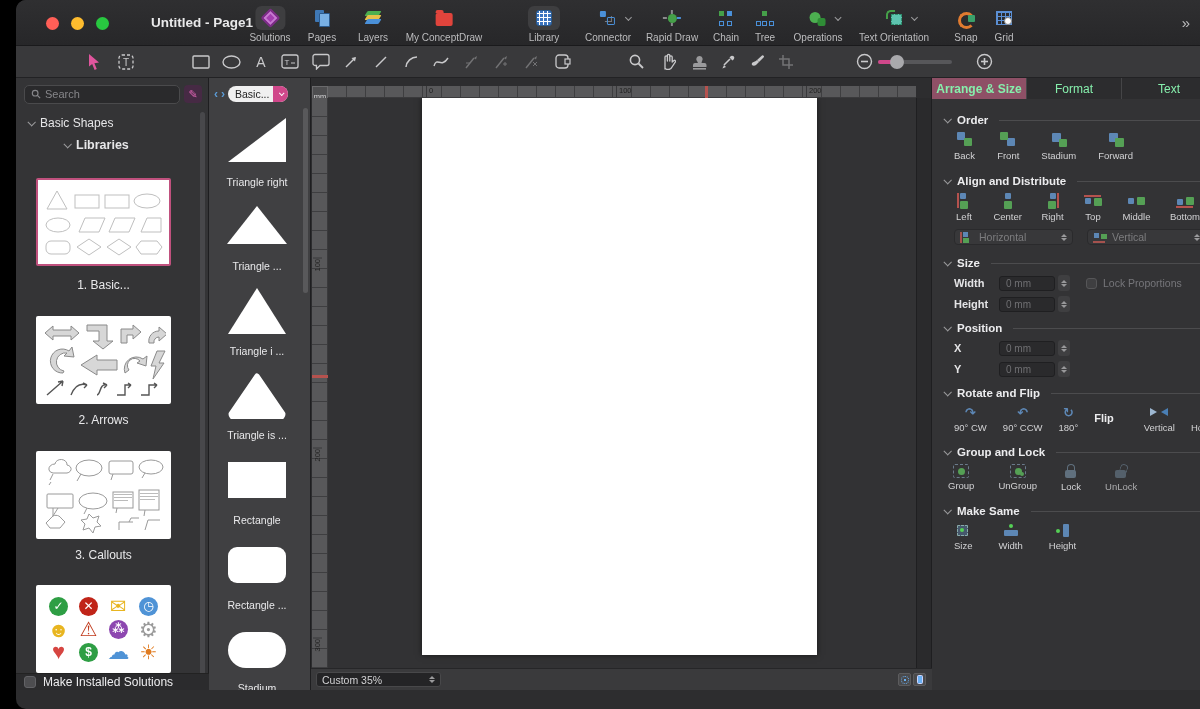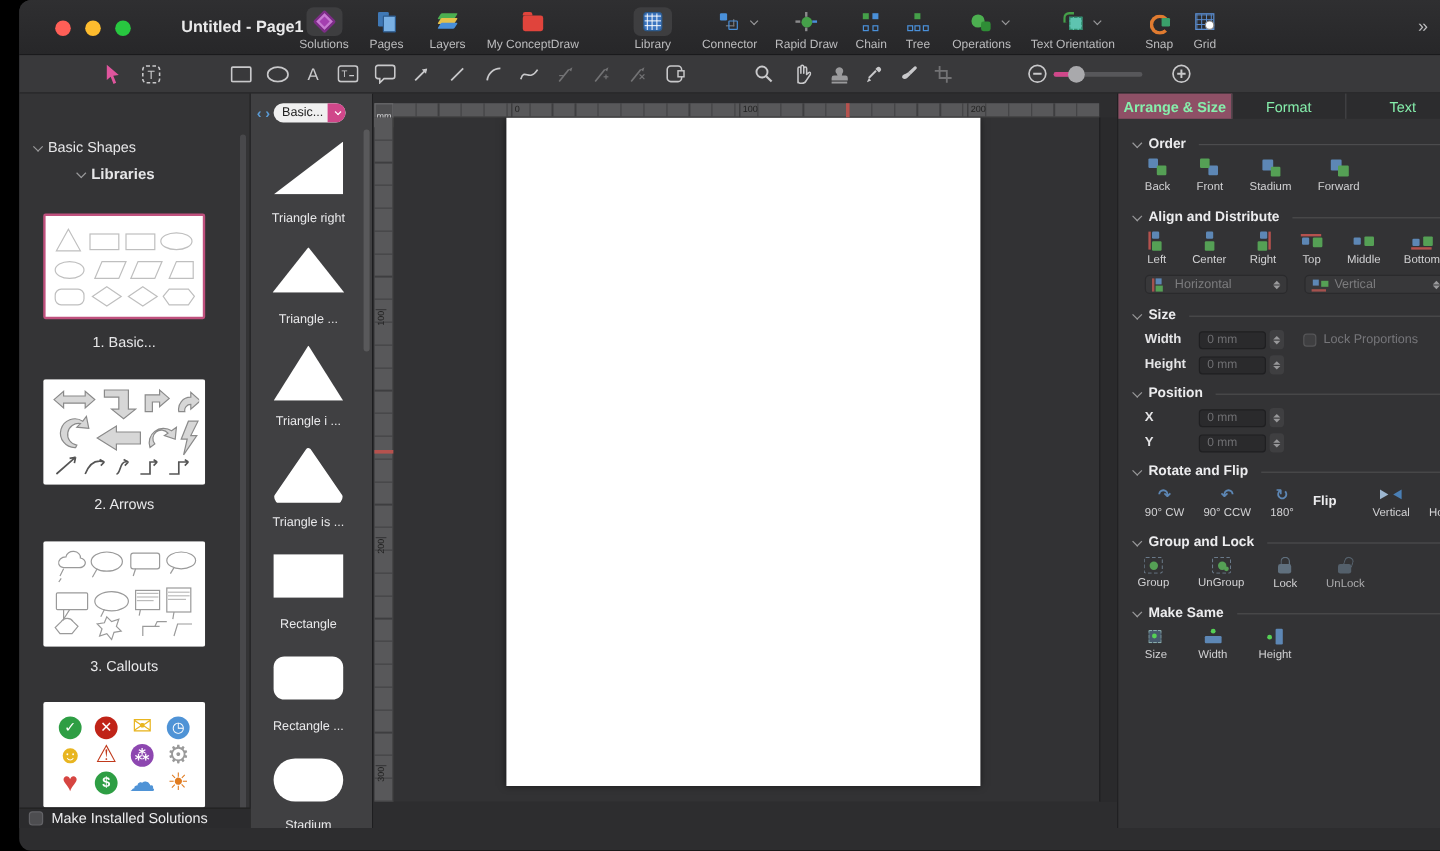--- a/index.html
+++ b/index.html
@@ -449,20 +449,30 @@
           <circle cx="8.5" cy="8.5" r="7" fill="none" stroke="#c9c9cb" stroke-width="1.4"></circle>
           <line x1="5" y1="8.5" x2="12" y2="8.5" stroke="#c9c9cb" stroke-width="1.6"></line>
           <line x1="8.5" y1="5" x2="8.5" y2="12" stroke="#c9c9cb" stroke-width="1.6"></line>
         </svg>
     </div>
   </div>
 
   <div class="content">
 
     <div class="sidebar">
+      <div class="searchrow">
+        <div class="searchbox">
+          <svg width="10" height="10" viewBox="0 0 12 12">
+              <circle cx="5" cy="5" r="3.4" fill="none" stroke="#86868a" stroke-width="1.4"></circle>
+              <line x1="7.5" y1="7.5" x2="11" y2="11" stroke="#86868a" stroke-width="1.4"></line>
+            </svg>
+          <input type="text" placeholder="Search" style="">
+        </div>
+        <div class="sfilter">✎</div>
+      </div>
       <div class="treerow" style="left:12px; top:38px; font-size:12px;">
         <span class="chevdown"></span>
         <span>Basic Shapes</span>
       </div>
       <div class="treerow" style="left:48px; top:60px; font-size:12.5px; font-weight:bold;">
         <span class="chevdown"></span>
         <span>Libraries</span>
       </div>
 
       <div class="libcard sel" style="top:100px">
@@ -639,20 +649,37 @@
       <div class="vruler">
         <span class="lbl" style="top:160px">100</span>
         <span class="lbl" style="top:350px">200</span>
         <span class="lbl" style="top:540px">300</span>
         <span class="vmark" style="top:277px"></span>
       </div>
       <div class="viewport">
         <div class="page"></div>
       </div>
       <div class="vscroll"></div>
+      <div class="zoombar">
+        <div class="zoomselect">
+          <span>Custom 35%</span>
+          <span class="updown">
+              <i class="u"></i>
+              <i class="d"></i>
+            </span>
+        </div>
+        <div class="zb-icons">
+          <div class="zb-btn">
+              <span class="dotcircle"></span>
+            </div>
+          <div class="zb-btn">
+              <span class="phone"></span>
+            </div>
+        </div>
+      </div>
     </div>
 
     <div class="inspector">
       <div class="tabs">
         <div class="tab active">Arrange &amp; Size</div>
         <div class="tab">Format</div>
         <div class="tab" style="border-right:none">Text</div>
       </div>
 
       <div class="insp-body">

